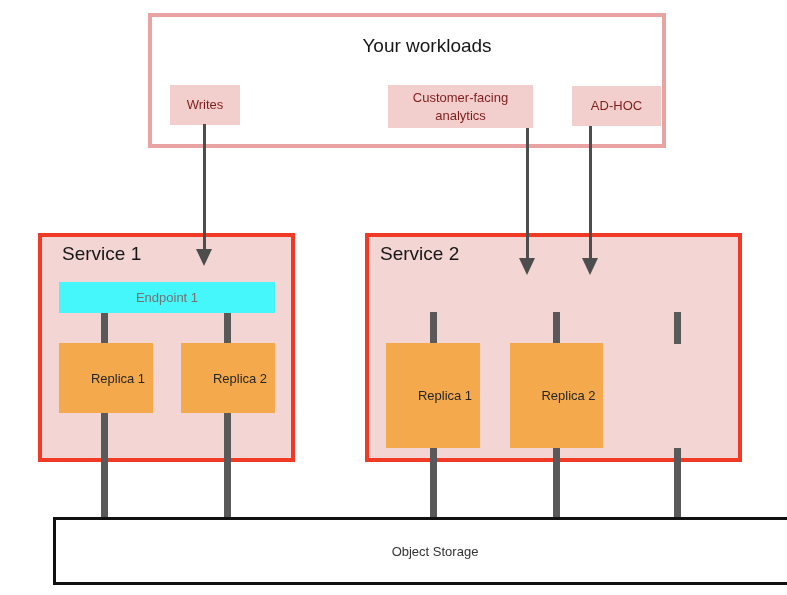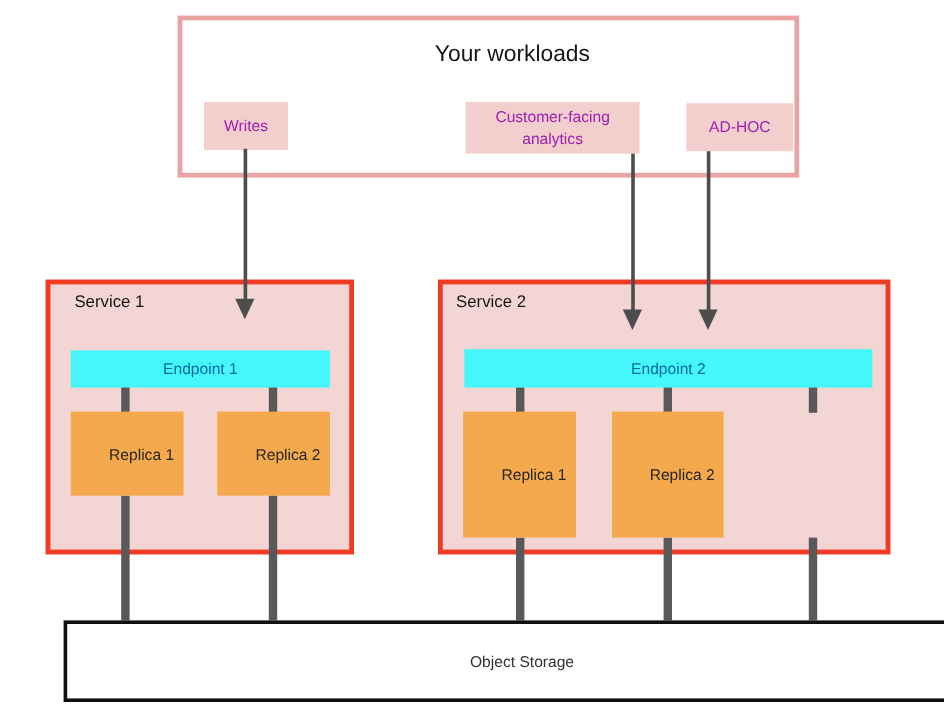--- a/index.html
+++ b/index.html
@@ -25,40 +25,39 @@
     color: #161616;
   }
   .pink-box {
     background: var(--pink-box-bg);
     display: flex;
     align-items: center;
     justify-content: center;
     text-align: center;
     font-size: 13px;
     line-height: 1.35;
-    color: #a21caf;
+    color: #7f1d1d;
   }
 
   
   .service-box {
     border: 4px solid var(--service-border);
     background: var(--service-bg);
   }
   .service-title {
-    font-size: 14px;
+    font-size: 19px;
     color: #161616;
   }
   .endpoint-bar {
     background: var(--endpoint-bg);
     display: flex;
     align-items: center;
     justify-content: center;
     font-size: 13px;
-    color: #0369a1;
-    margin-top: 10px;
+    color: #737373;
   }
   .replica-box {
     background: var(--replica-bg);
     display: flex;
     align-items: center;
     justify-content: center;
     font-size: 13px;
     color: #262626;
     padding-left: 24px;
   }
@@ -119,21 +118,20 @@
   <div class="abs service-box" style="left:365px; top:233px; width:377px; height:229px;"></div>
   <div class="abs service-title" style="left:380px; top:243px;">Service 2</div>
 
   <div class="abs connector" style="left:430px; top:312px; height:32px;"></div>
   <div class="abs connector" style="left:553px; top:312px; height:32px;"></div>
   <div class="abs connector" style="left:674px; top:312px; height:32px;"></div>
   <div class="abs connector" style="left:430px; top:448px; height:71px;"></div>
   <div class="abs connector" style="left:553px; top:448px; height:71px;"></div>
   <div class="abs connector" style="left:674px; top:448px; height:71px;"></div>
 
-  <div class="abs endpoint-bar" style="left:387px; top:281px; width:340px; height:32px;">Endpoint 2</div>
   <div class="abs replica-box" style="left:386px; top:343px; width:94px; height:105px;">Replica 1</div>
   <div class="abs replica-box" style="left:510px; top:343px; width:93px; height:105px;">Replica 2</div>
 
   <div class="abs arrow-line" style="left:203px; top:124px; height:126px;"></div>
   <div class="abs arrow-head" style="left:196px; top:249px;"></div>
 
   <div class="abs arrow-line" style="left:526px; top:128px; height:131px;"></div>
   <div class="abs arrow-head" style="left:519px; top:258px;"></div>
 
   <div class="abs arrow-line" style="left:589px; top:126px; height:133px;"></div>

